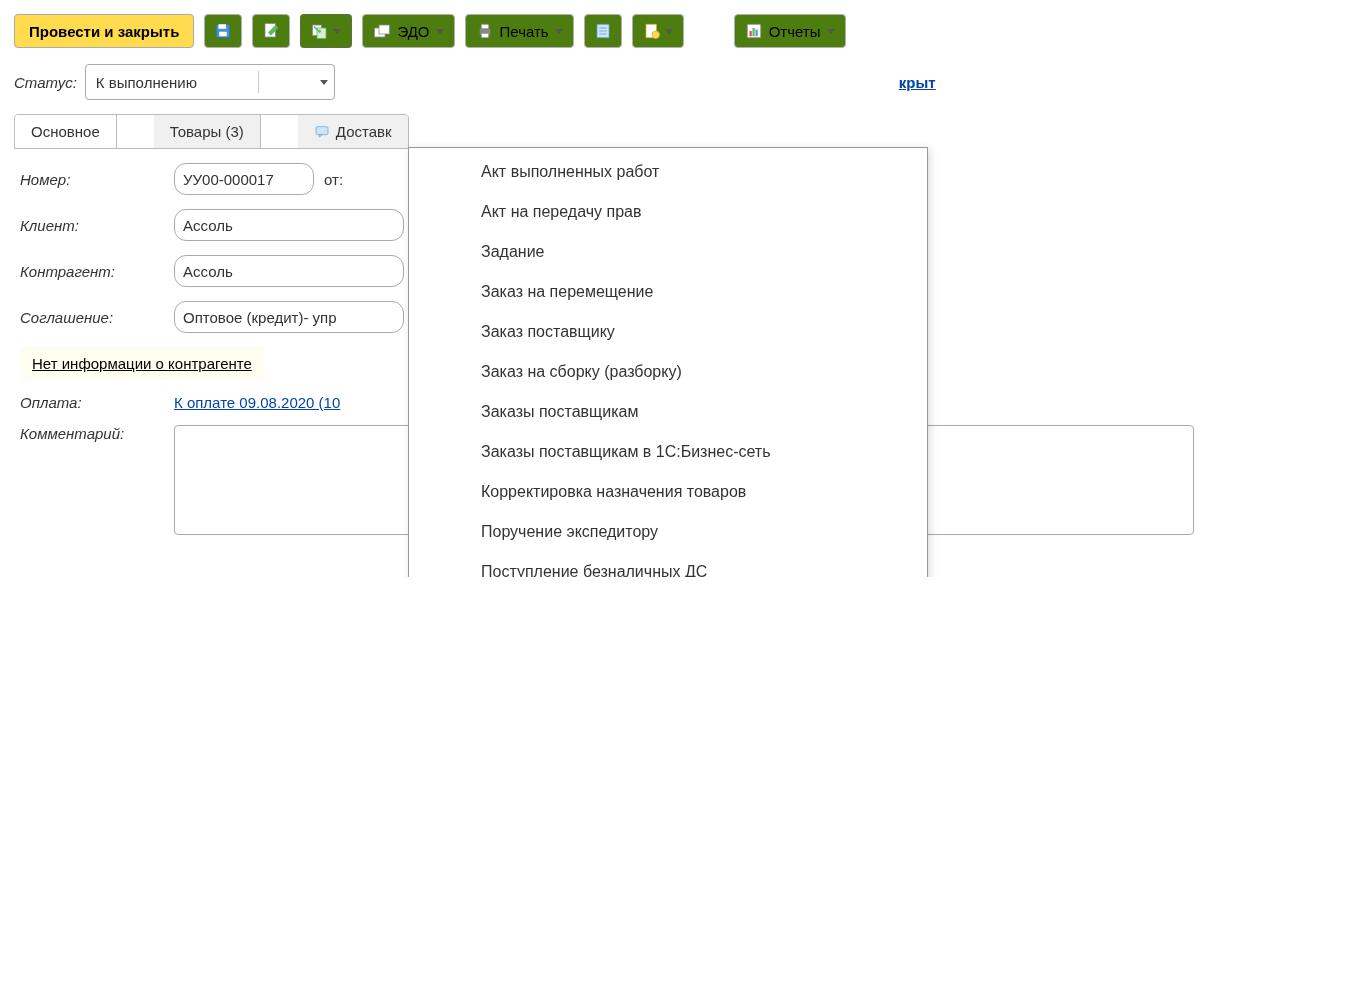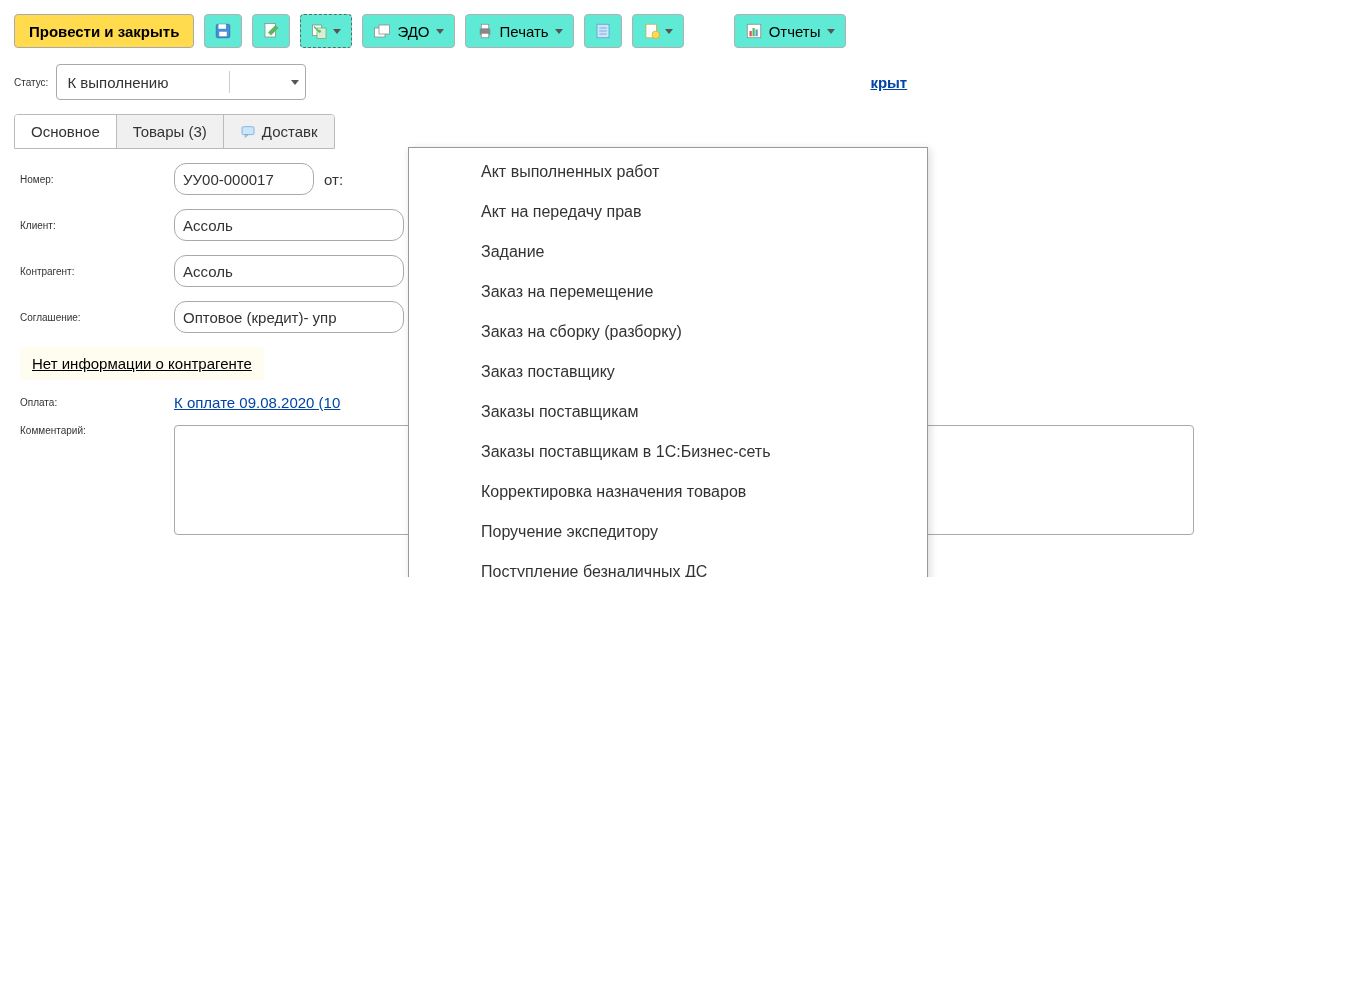--- a/index.html
+++ b/index.html
@@ -19,21 +19,21 @@
     margin-bottom: 16px;
   }
   .btn {
     display: inline-flex;
     align-items: center;
     justify-content: center;
     height: 34px;
     padding: 0 10px;
     border: 1px solid #b0b0b0;
     border-radius: 4px;
-    background: #5eead4;
+    background: #4d7c0f;
     cursor: pointer;
     font-size: 15px;
     gap: 6px;
   }
   .btn-primary {
     background: #ffdb4d;
     border-color: #aaa;
     font-weight: bold;
     padding: 0 14px;
   }
@@ -48,27 +48,27 @@
   }
   svg.ico { width: 18px; height: 18px; }
   .status-row { display: flex; align-items: center; gap: 8px; margin-bottom: 14px; }
   .select {
     display: inline-flex; align-items: center; justify-content: space-between;
     border: 1px solid #aaa; border-radius: 4px; height: 36px; padding: 0 6px 0 10px;
     min-width: 250px; background: #fff;
   }
   .select .divider { width:1px; height:22px; background:#ccc; margin:0 6px; }
   .link { color: #0044aa; text-decoration: underline; cursor: pointer; }
-  .tabs { display:flex; border:1px solid #bbb; border-radius:4px 4px 0 0; overflow:hidden; width: fit-content; }
+  .tabs { display:flex; border:1px solid #bbb; border-radius:4px 4px 0 0; overflow:hidden; width: fit-content; gap: 37px; }
   .tab { padding: 8px 16px; border-right:1px solid #bbb; background:#f0f0f0; cursor:pointer; display:flex; gap:6px; align-items:center; }
   .tab:last-child { border-right:none; }
   .tab.active { background:#fff; }
   .form-area { padding: 14px 6px; position: relative; }
   .row { display:flex; align-items:center; margin-bottom: 14px; gap: 10px; }
-  .lbl { width: 144px; font-size:10px; }
+  .lbl { width: 144px; font-size:15px;font-style:italic; }
   .input {
     border:1px solid #aaa; border-radius:12px; height:32px; padding:0 8px;
     background:#fff; display:flex; align-items:center; justify-content:space-between;
   }
   .warn-banner { background:#fffdf0; padding:8px 12px; border-radius:2px; color:#000000; text-decoration:underline; display:inline-block; margin-bottom:14px; }
   .textarea { border:1px solid #aaa; border-radius:4px; height:110px; width: 1020px; background:#fff; }
   .dropdown-menu {
     position:absolute;
     left: 394px; top: -2px;
     width: 520px;
@@ -278,22 +278,22 @@
     <div class="rc-row" style="margin-top:108px; justify-content:flex-end;">
       <button class="btn" style="height:34px; padding:0 18px;">Зачет оплаты</button>
     </div>
   </div>
 
   <div class="dropdown-menu" id="menu">
       <div class="menu-item">Акт выполненных работ</div>
       <div class="menu-item">Акт на передачу прав</div>
       <div class="menu-item">Задание</div>
       <div class="menu-item">Заказ на перемещение</div>
+      <div class="menu-item">Заказ поставщику</div>
       <div class="menu-item">Заказ на сборку (разборку)</div>
-      <div class="menu-item">Заказ поставщику</div>
       <div class="menu-item">Заказы поставщикам</div>
       <div class="menu-item">Заказы поставщикам в 1С:Бизнес-сеть</div>
       <div class="menu-item">Корректировка назначения товаров</div>
       <div class="menu-item">Поручение экспедитору</div>
       <div class="menu-item">Поступление безналичных ДС</div>
       <div class="menu-item">Претензия клиента</div>
       <div class="menu-item">Приходный кассовый ордер</div>
       <div class="menu-item selected">Реализация товаров и услуг</div>
       <div class="menu-item">Согласование заказа клиента</div>
       <div class="menu-item">Счета на оплату</div>

